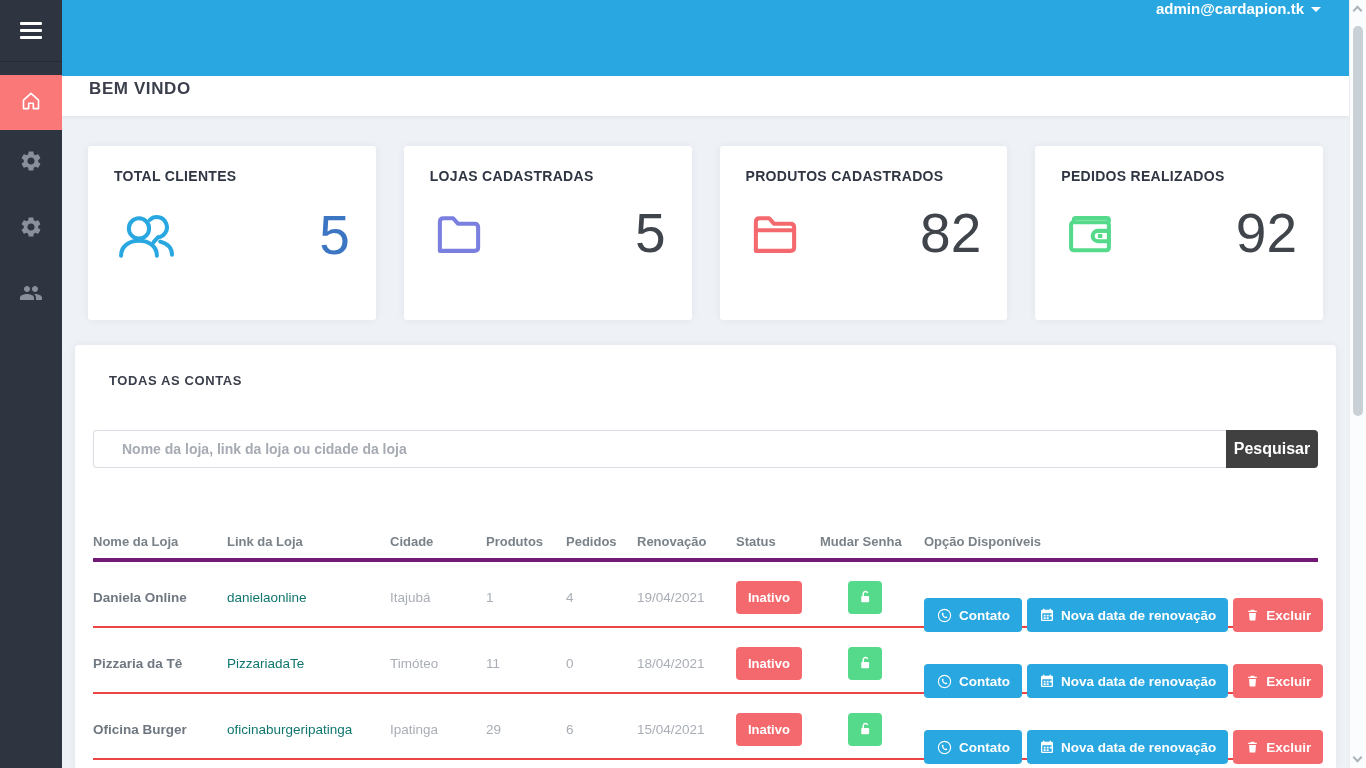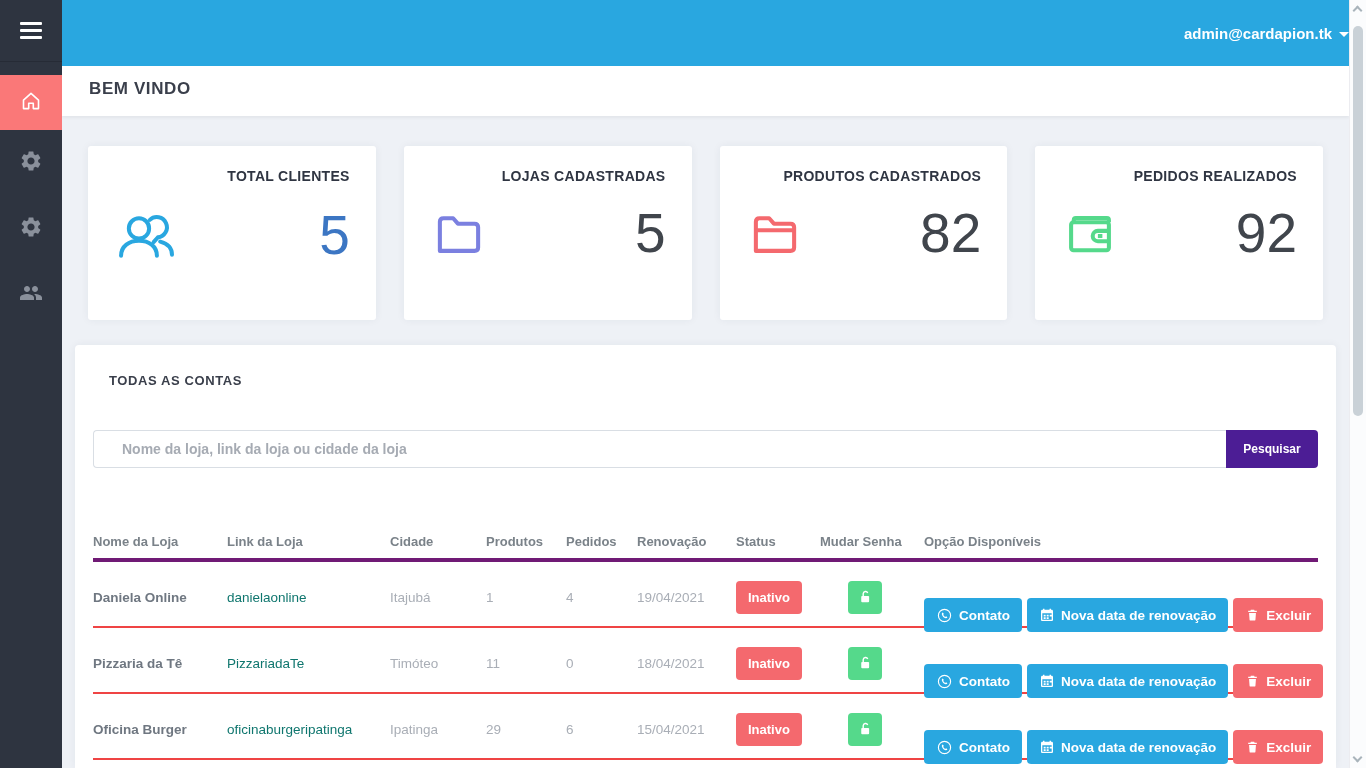--- a/index.html
+++ b/index.html
@@ -10,47 +10,47 @@
   .sidebar { position:absolute; left:0; top:0; width:62px; height:768px; background:#2e3440; z-index:30; }
   .sidebar-top { height:62px; display:flex; align-items:center; justify-content:center; border-bottom:1px solid #262b36; }
   .hamburger { display:flex; flex-direction:column; gap:4px; cursor:pointer; }
   .hamburger span { display:block; width:22px; height:3px; background:#fff; border-radius:1px; }
   .side-menu { padding-top:13px; }
   .side-item { height:66px; display:flex; align-items:center; justify-content:center; cursor:pointer; }
   .side-item.active { height:55px; background:#fa7878; }
   .side-item svg { width:24px; height:24px; }
 
   
-  .topbar { position:absolute; left:62px; top:0; width:1287px; height:66px; background:#29a7e0; display:flex; align-items:center; justify-content:flex-end; z-index:20; }
+  .topbar { position:absolute; left:62px; top:0; width:1287px; height:76px; background:#29a7e0; display:flex; align-items:flex-start; justify-content:flex-end; padding-right:28px; z-index:20; }
   .user-menu { color:#fff; font-size:15px; font-weight:bold; display:flex; align-items:center; gap:7px; cursor:pointer; }
   .caret-down { width:0; height:0; border-left:5px solid transparent; border-right:5px solid transparent; border-top:5px solid #fff; margin-top:2px; }
 
   
   .band { position:absolute; left:62px; top:62px; width:1287px; height:54px; background:#fff; box-shadow:0 2px 3px rgba(0,0,0,.05); display:flex; align-items:center; padding-left:27px; z-index:10; }
   .band-title { font-size:17px; font-weight:bold; color:#3a3f4b; letter-spacing:.6px; }
 
   
   .main { position:absolute; left:62px; top:116px; width:1287px; height:652px; padding:30px 13px 0; }
 
-  .stats-row { display:flex; gap:28px; padding:0 13px;text-align:right; }
+  .stats-row { display:flex; gap:28px; padding:0 13px; }
   .stat-card { flex:1; height:174px; background:#fff; border-radius:3px; box-shadow:0 0 8px rgba(40,50,70,.06); padding:22px 26px 0; }
   .stat-label { font-size:14px; font-weight:bold; color:#2f3542; letter-spacing:.3px; }
   .stat-body { display:flex; align-items:center; margin-top:22px; }
   .stat-icon svg { display:block; }
   .stat-value { margin-left:auto; font-size:55px; font-weight:400; color:#40454c; line-height:1; }
   .stat-value.blue { color:#3c76c3; }
 
   
   .panel { margin-top:25px; background:#fff; border-radius:4px 4px 0 0; box-shadow:0 0 8px rgba(40,50,70,.06); padding:20px 18px 0; height:423px; overflow:hidden; }
   .panel-title { font-size:13px; font-weight:bold; color:#3a3f4b; letter-spacing:.6px; margin:8px 0 0 16px; }
 
   .search-group { display:flex; margin-top:42px; }
   .search-input { flex:1; height:38px; border:1px solid #d9dee4; border-right:none; border-radius:4px 0 0 4px; padding:0 28px; font-family:"Liberation Sans",sans-serif; font-size:14px; font-weight:bold; color:#555; outline:none; }
   .search-input::placeholder { color:#a6abb3; font-weight:bold; }
-  .search-btn { width:92px; height:38px; background:#4c1d95; color:#fff; border:none; border-radius:0 4px 4px 0; font-family:"Liberation Sans",sans-serif; font-size:12px; font-weight:bold; cursor:pointer; }
+  .search-btn { width:92px; height:38px; background:#404040; color:#fff; border:none; border-radius:0 4px 4px 0; font-family:"Liberation Sans",sans-serif; font-size:16px; font-weight:bold; cursor:pointer; }
 
   .tbl { margin-top:56px; }
   .tr { display:grid; grid-template-columns:134px 163px 96px 80px 71px 99px 84px 104px 1fr; align-items:center; }
   .thead { height:38px; border-bottom:4px solid #701a75; }
   .th { font-size:13px; font-weight:bold; color:#7a8289; }
   .row { height:66px; border-bottom:2px solid #ef4444; }
   .cell-name { font-size:13.5px; font-weight:bold; color:#6f7781; }
   .cell-link { font-size:13.5px; font-weight:normal; color:#0f766e; text-decoration:none; cursor:pointer; }
   .cell-muted { font-size:13.5px; color:#a9aeb6; }
 

